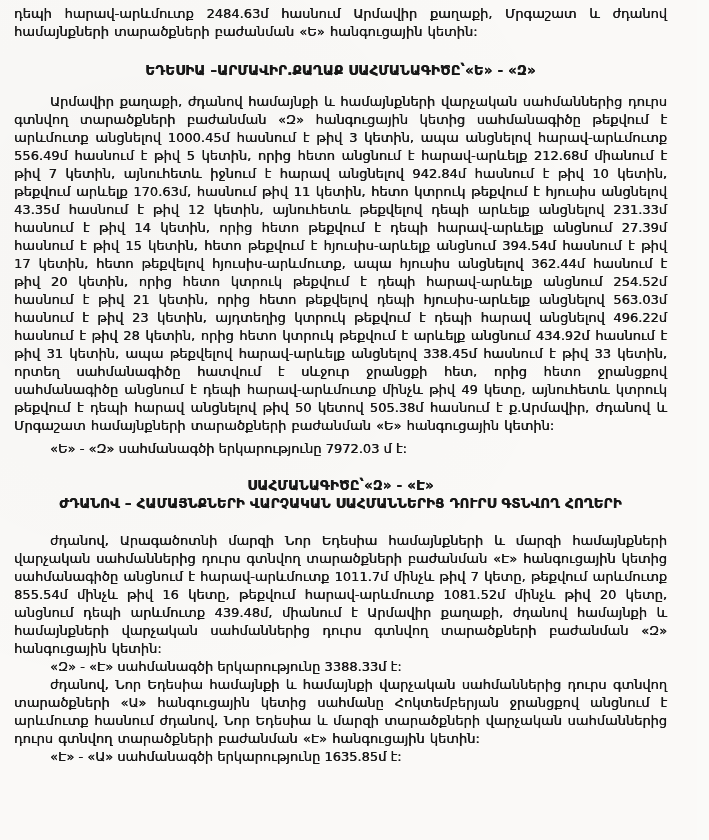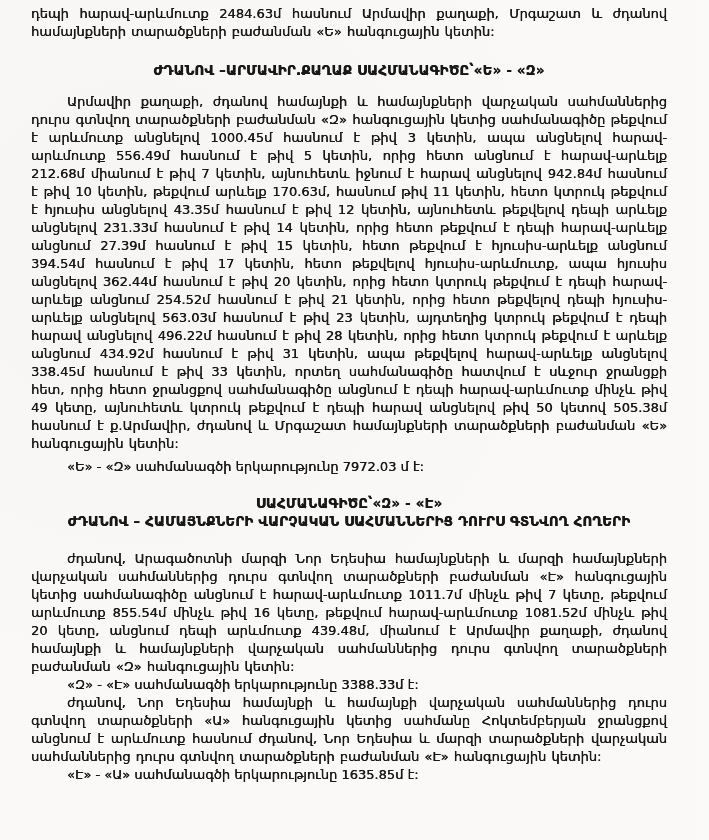--- a/index.html
+++ b/index.html
@@ -6,21 +6,21 @@
   body {
     width: 709px; height: 840px;
     background: #fafaf8;
     font-family: "DejaVu Sans", sans-serif;
     color: #181818;
     overflow: hidden;
   }
   .page {
     box-sizing: border-box;
     width: 697px; height: 840px;
-    padding: 5px 30px 0 31px;
+    padding: 5px 30px 0 14px;
     background:
       radial-gradient(circle at 20% 30%, rgba(0,0,0,0.015), transparent 60%),
       #faf9f7;
     font-size: 13px;
     line-height: 18px;
     text-shadow: 0.35px 0 0 currentColor; 
   }
   .para {
     margin: 0;
     text-align: justify;
@@ -49,21 +49,21 @@
 </style>
 </head>
 <body>
 
 <div class="page">
 
   <p class="para noindent">դեպի հարավ-արևմուտք 2484.63մ հասնում Արմավիր քաղաքի, Մրգաշատ և ժդանով համայնքների տարածքների բաժանման «Ե» հանգուցային կետին:</p>
 
 
   <div class="heading heading-1">
-    <div>ԺԴԱՆՈՎ –ԱՐՄԱՎԻՐ.ՔԱՂԱՔ ՍԱՀՄԱՆԱԳԻԾԸ՝«Ե» - «Զ»</div>
+    <div>ԵԴԵՍԻԱ –ԱՐՄԱՎԻՐ.ՔԱՂԱՔ ՍԱՀՄԱՆԱԳԻԾԸ՝«Ե» - «Զ»</div>
   </div>
 
   <p class="para">Արմավիր քաղաքի, ժդանով համայնքի և համայնքների վարչական սահմաններից դուրս գտնվող տարածքների բաժանման «Զ» հանգուցային կետից սահմանագիծը թեքվում է արևմուտք անցնելով 1000.45մ հասնում է թիվ 3 կետին, ապա անցնելով հարավ-արևմուտք 556.49մ հասնում է թիվ 5 կետին, որից հետո անցնում է հարավ-արևելք 212.68մ միանում է թիվ 7 կետին, այնուհետև իջնում է հարավ անցնելով 942.84մ հասնում է թիվ 10 կետին, թեքվում արևելք 170.63մ, հասնում թիվ 11 կետին, հետո կտրուկ թեքվում է հյուսիս անցնելով 43.35մ հասնում է թիվ 12 կետին, այնուհետև թեքվելով դեպի արևելք անցնելով 231.33մ հասնում է թիվ 14 կետին, որից հետո թեքվում է դեպի հարավ-արևելք անցնում 27.39մ հասնում է թիվ 15 կետին, հետո թեքվում է հյուսիս-արևելք անցնում 394.54մ հասնում է թիվ 17 կետին, հետո թեքվելով հյուսիս-արևմուտք, ապա հյուսիս անցնելով 362.44մ հասնում է թիվ 20 կետին, որից հետո կտրուկ թեքվում է դեպի հարավ-արևելք անցնում 254.52մ հասնում է թիվ 21 կետին, որից հետո թեքվելով դեպի հյուսիս-արևելք անցնելով 563.03մ հասնում է թիվ 23 կետին, այդտեղից կտրուկ թեքվում է դեպի հարավ անցնելով 496.22մ հասնում է թիվ 28 կետին, որից հետո կտրուկ թեքվում է արևելք անցնում 434.92մ հասնում է թիվ 31 կետին, ապա թեքվելով հարավ-արևելք անցնելով 338.45մ հասնում է թիվ 33 կետին, որտեղ սահմանագիծը հատվում է սևջուր ջրանցքի հետ, որից հետո ջրանցքով սահմանագիծը անցնում է դեպի հարավ-արևմուտք մինչև թիվ 49 կետը, այնուհետև կտրուկ թեքվում է դեպի հարավ անցնելով թիվ 50 կետով 505.38մ հասնում է ք.Արմավիր, ժդանով և Մրգաշատ համայնքների տարածքների բաժանման «Ե» հանգուցային կետին:</p>
 
   <p class="summary-line sec-summary">«Ե» - «Զ» սահմանագծի երկարությունը 7972.03 մ է:</p>
 
   <div class="heading heading-2">
     <div>ՍԱՀՄԱՆԱԳԻԾԸ՝«Զ» - «Է»</div>
     <div>ԺԴԱՆՈՎ – ՀԱՄԱՅՆՔՆԵՐԻ ՎԱՐՉԱԿԱՆ ՍԱՀՄԱՆՆԵՐԻՑ ԴՈՒՐՍ ԳՏՆՎՈՂ ՀՈՂԵՐԻ</div>
   </div>

